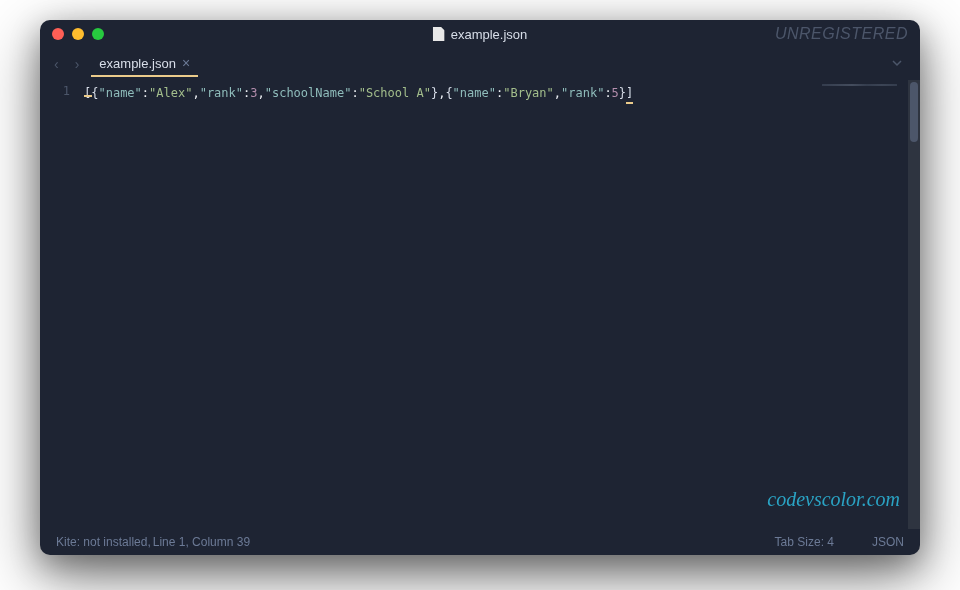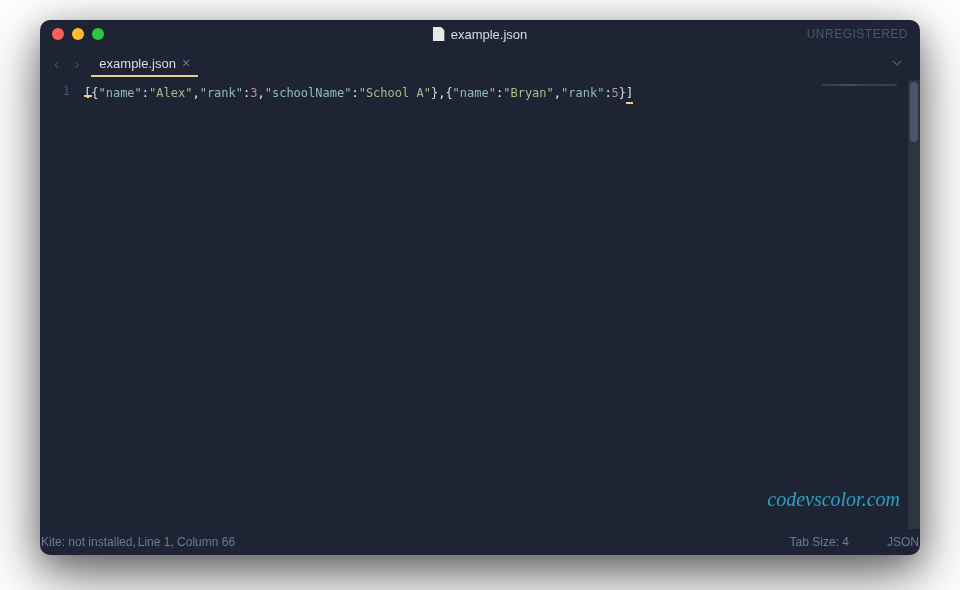--- a/index.html
+++ b/index.html
@@ -61,22 +61,23 @@
     }
     .file-icon {
       width: 12px;
       height: 14px;
       background: #e8e8e8;
       clip-path: polygon(0 0, 70% 0, 100% 25%, 100% 100%, 0 100%);
     }
     .title-right {
       margin-left: auto;
       color: #4c566a;
-      font-size: 12px;
+      font-size: 16px;
       letter-spacing: 0.5px;
+      font-style: italic;
     }
     .tabbar {
       height: 32px;
       display: flex;
       align-items: center;
       padding: 0 10px;
       gap: 8px;
       flex-shrink: 0;
     }
     .nav-arrow {
@@ -179,21 +180,21 @@
       left: 2px;
       right: 2px;
       height: 60px;
       background: #4c566a;
       border-radius: 4px;
     }
     .statusbar {
       height: 26px;
       display: flex;
       align-items: center;
-      padding: 0 1px;
+      padding: 0 16px;
       font-size: 12px;
       color: #6c7a96;
       flex-shrink: 0;
     }
     .status-left {
       display: flex;
       gap: 2px;
     }
     .status-right {
       margin-left: auto;
@@ -255,21 +256,21 @@
       <div class="minimap-line"></div>
     </div>
     <div class="scrollbar">
       <div class="scrollbar-thumb"></div>
     </div>
   </div>
 
   <div class="statusbar">
     <div class="status-left">
       <span>Kite: not installed, </span>
-      <span>Line 1, Column 66</span>
+      <span>Line 1, Column 39</span>
     </div>
     <div class="status-right">
       <span>Tab Size: 4</span>
       <span>JSON</span>
     </div>
   </div>
 
   <div class="watermark">codevscolor.com</div>
 
 </div>

